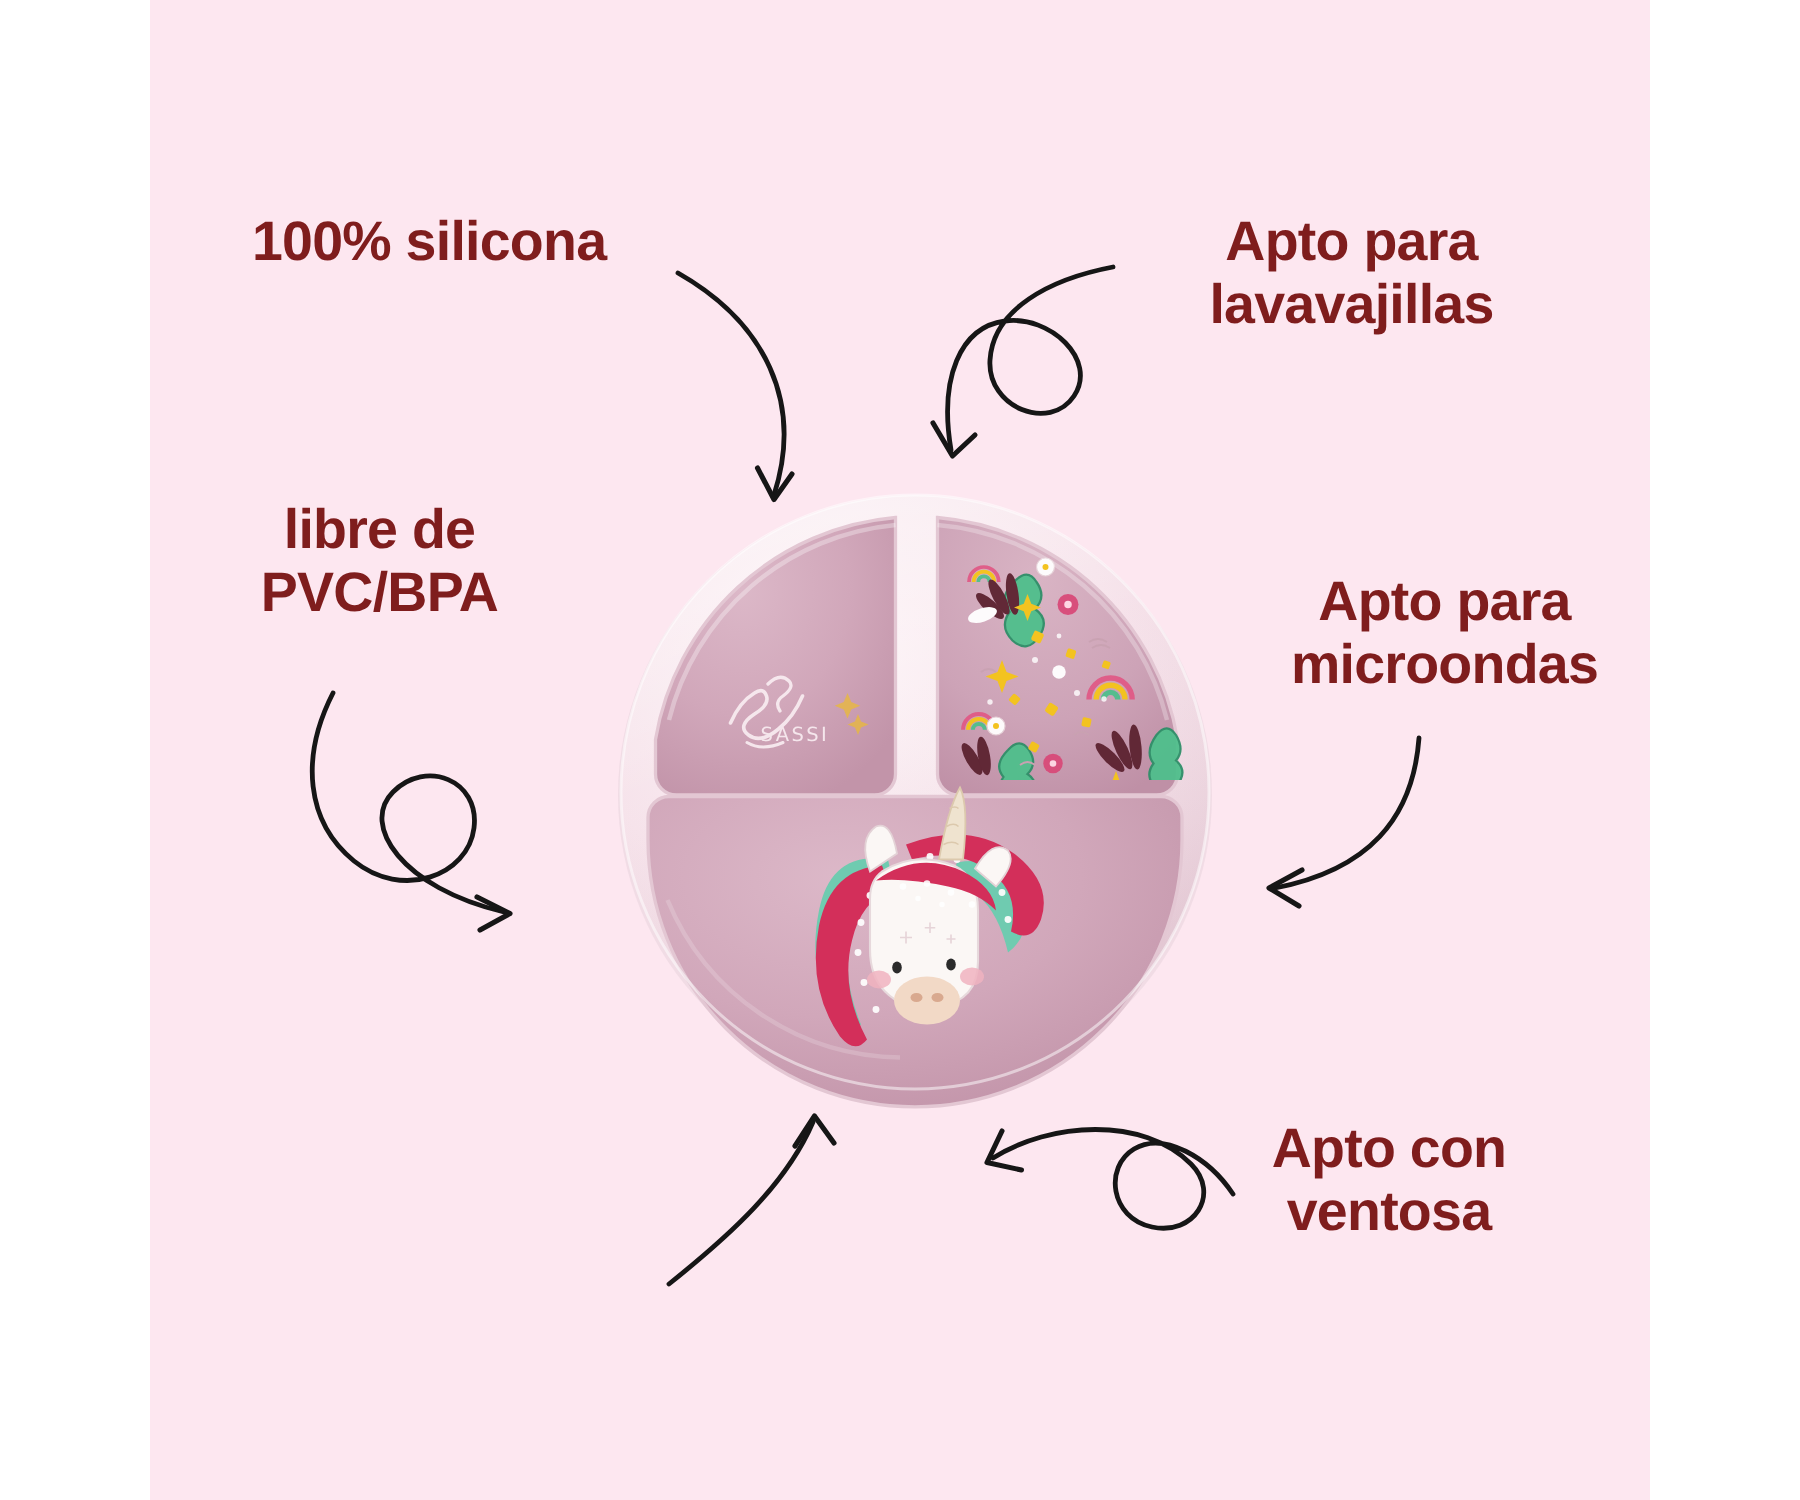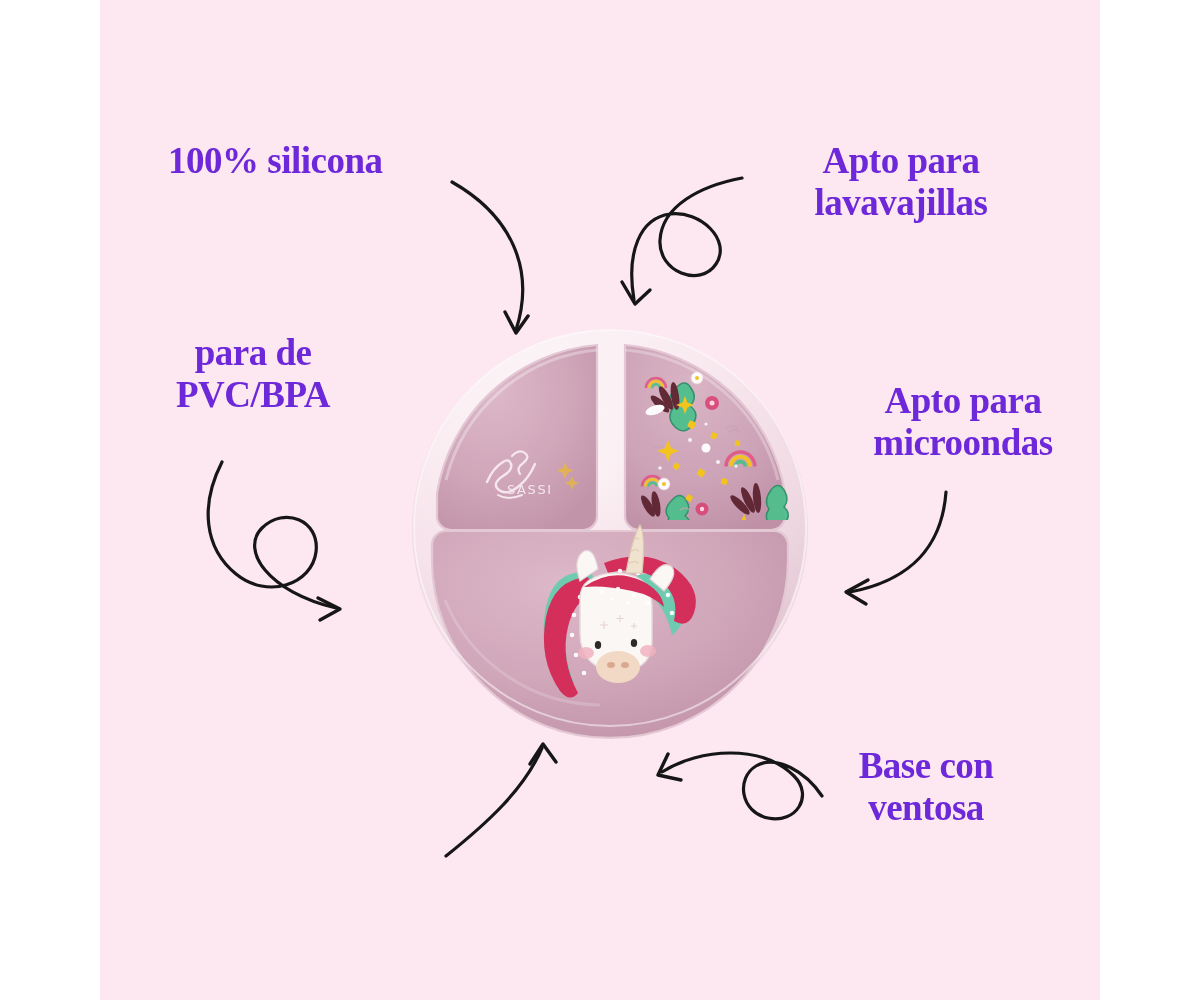--- a/index.html
+++ b/index.html
@@ -20,22 +20,22 @@
     left: 100px;
     top: 0;
     width: 1000px;
     height: 1000px;
     background: #fde7f0;
   }
 
   
   .label {
     position: absolute;
-    color: #6d28d9;
-    font-family: Liberation Serif, serif;
+    color: #7f1d1d;
+    font-family: Liberation Sans, sans-serif;
     font-weight: bold;
     font-size: 37px;
     line-height: 1.13;
     letter-spacing: -0.5px;
     white-space: pre-line;
     text-rendering: optimizeLegibility;
   }
   .label.center { text-align: center; }
   .label.left   { text-align: left; }
 
@@ -343,20 +343,20 @@
                C 736 778, 740 812, 768 818
                C 796 824, 814 796, 794 776
                C 762 744, 700 748, 662 772"></path>
       <path class="arrow-head" d="M668 754 L658 775 L681 780"></path>
     </g>
   </svg>
 
   <div class="label left" id="label-silicona">100% silicona</div>
   <div class="label center" id="label-lavavajillas">Apto para
 lavavajillas</div>
-  <div class="label center" id="label-pvcbpa">para de
+  <div class="label center" id="label-pvcbpa">libre de
 PVC/BPA</div>
   <div class="label center" id="label-microondas">Apto para
 microondas</div>
-  <div class="label center" id="label-ventosa">Base con
+  <div class="label center" id="label-ventosa">Apto con
 ventosa</div>
 
 </div>
 
 </body></html>

